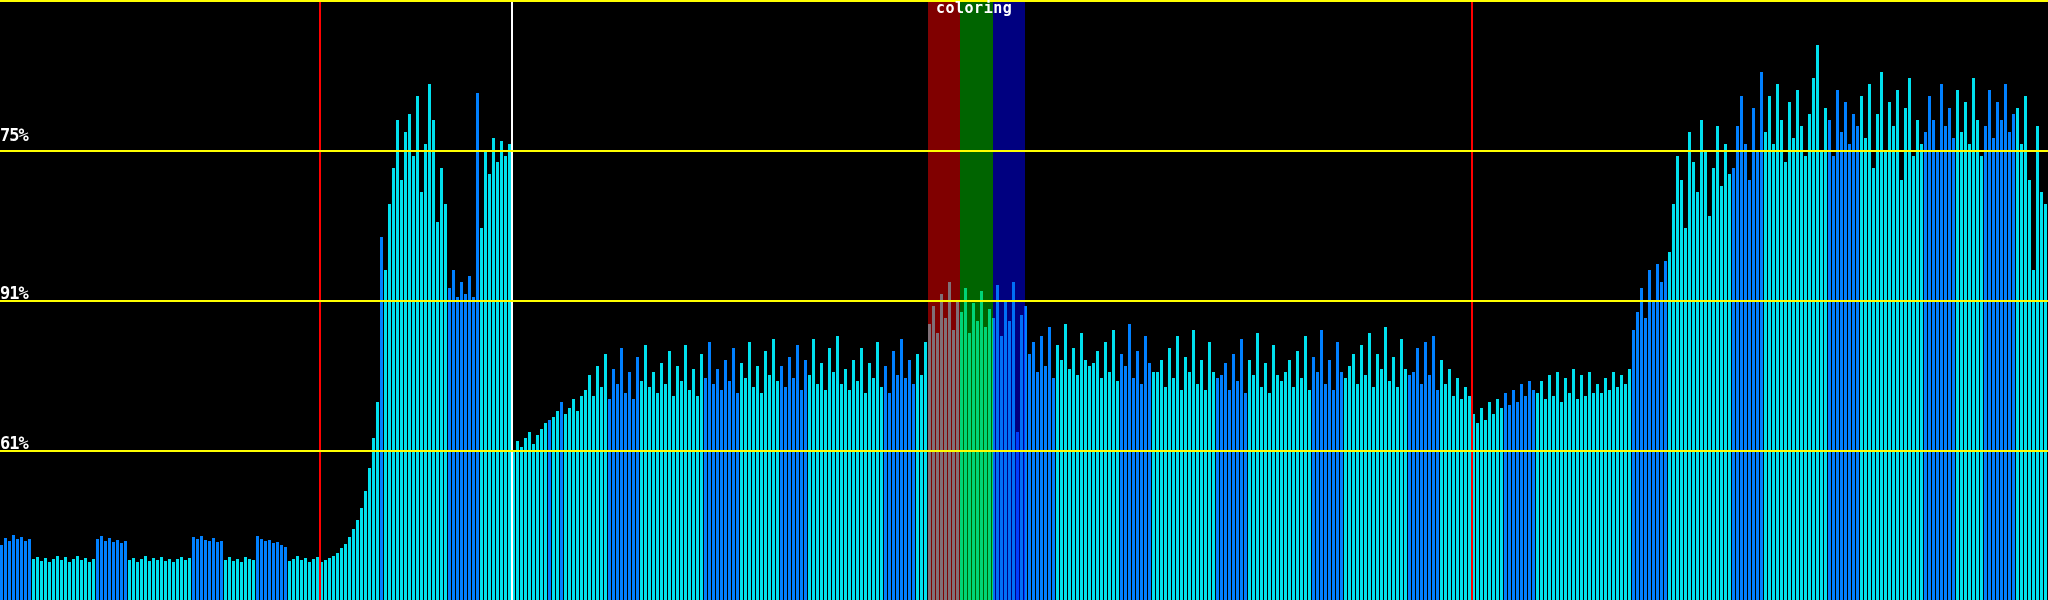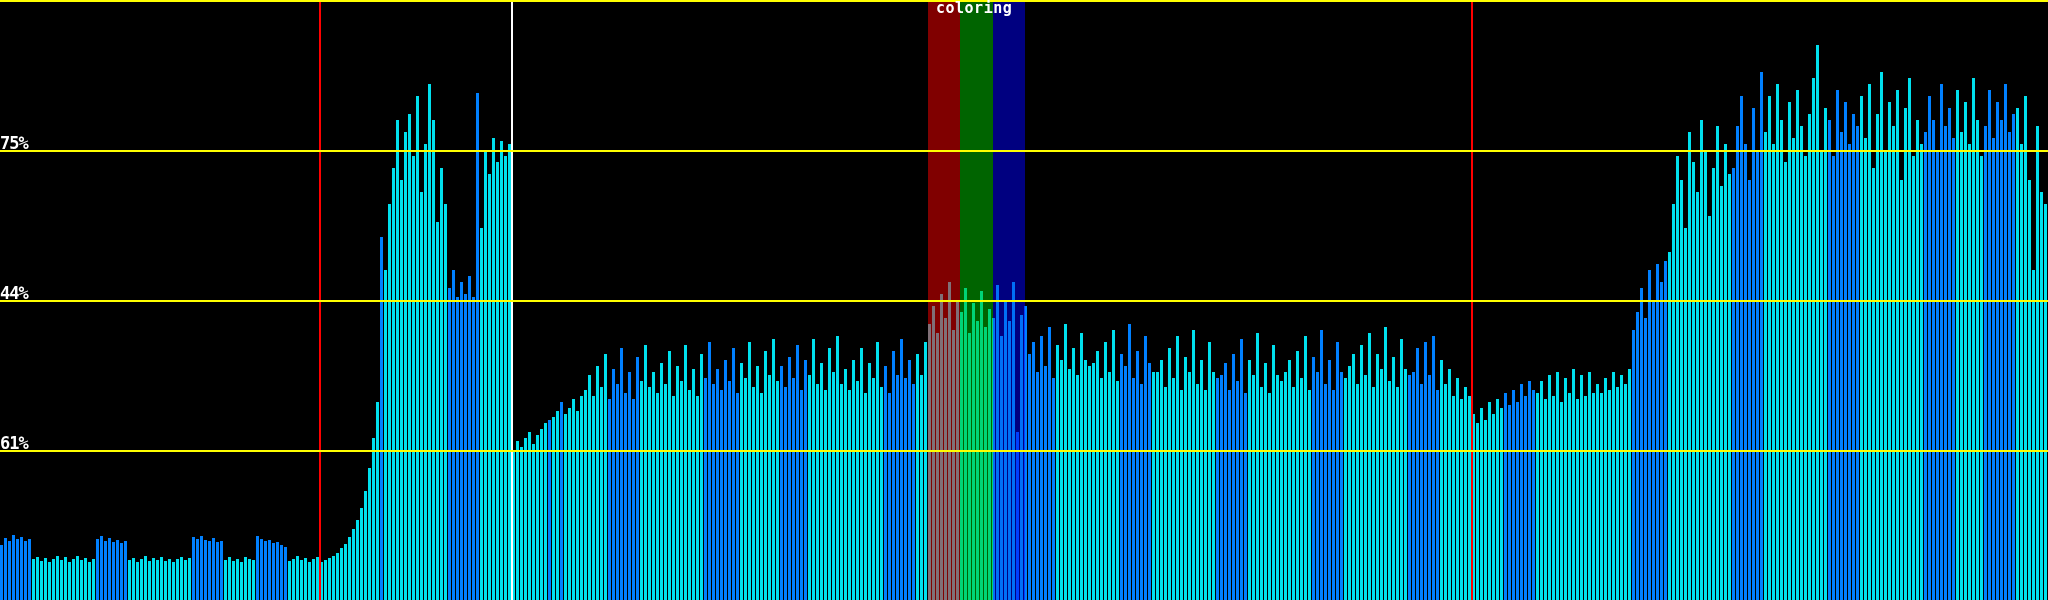--- a/index.html
+++ b/index.html
@@ -541,17 +541,17 @@
       <div class="marker" style="left: 319px; background: rgb(255, 0, 0);"></div>
       <div class="marker" style="left: 511px; background: rgb(255, 255, 255);"></div>
       <div class="marker" style="left: 1471px; background: rgb(255, 0, 0);"></div>
     </div>
   <div id="gridlines">
       <div class="gridline" style="top: 0px; background: rgb(255, 255, 0);"></div>
       <div class="gridline" style="top: 150px; background: rgb(255, 255, 0);"></div>
       <div class="gridline" style="top: 300px; background: rgb(255, 255, 0);"></div>
       <div class="gridline" style="top: 450px; background: rgb(255, 255, 0);"></div>
     </div>
-  <div class="ylabel" style="top:136px">75%</div>
-  <div class="ylabel" style="top:286px">44%</div>
+  <div class="ylabel" style="top:128px">75%</div>
+  <div class="ylabel" style="top:286px">91%</div>
   <div class="ylabel" style="top:436px">61%</div>
   <div id="chart-title">coloring</div>
 </div>
 
 </body></html>

